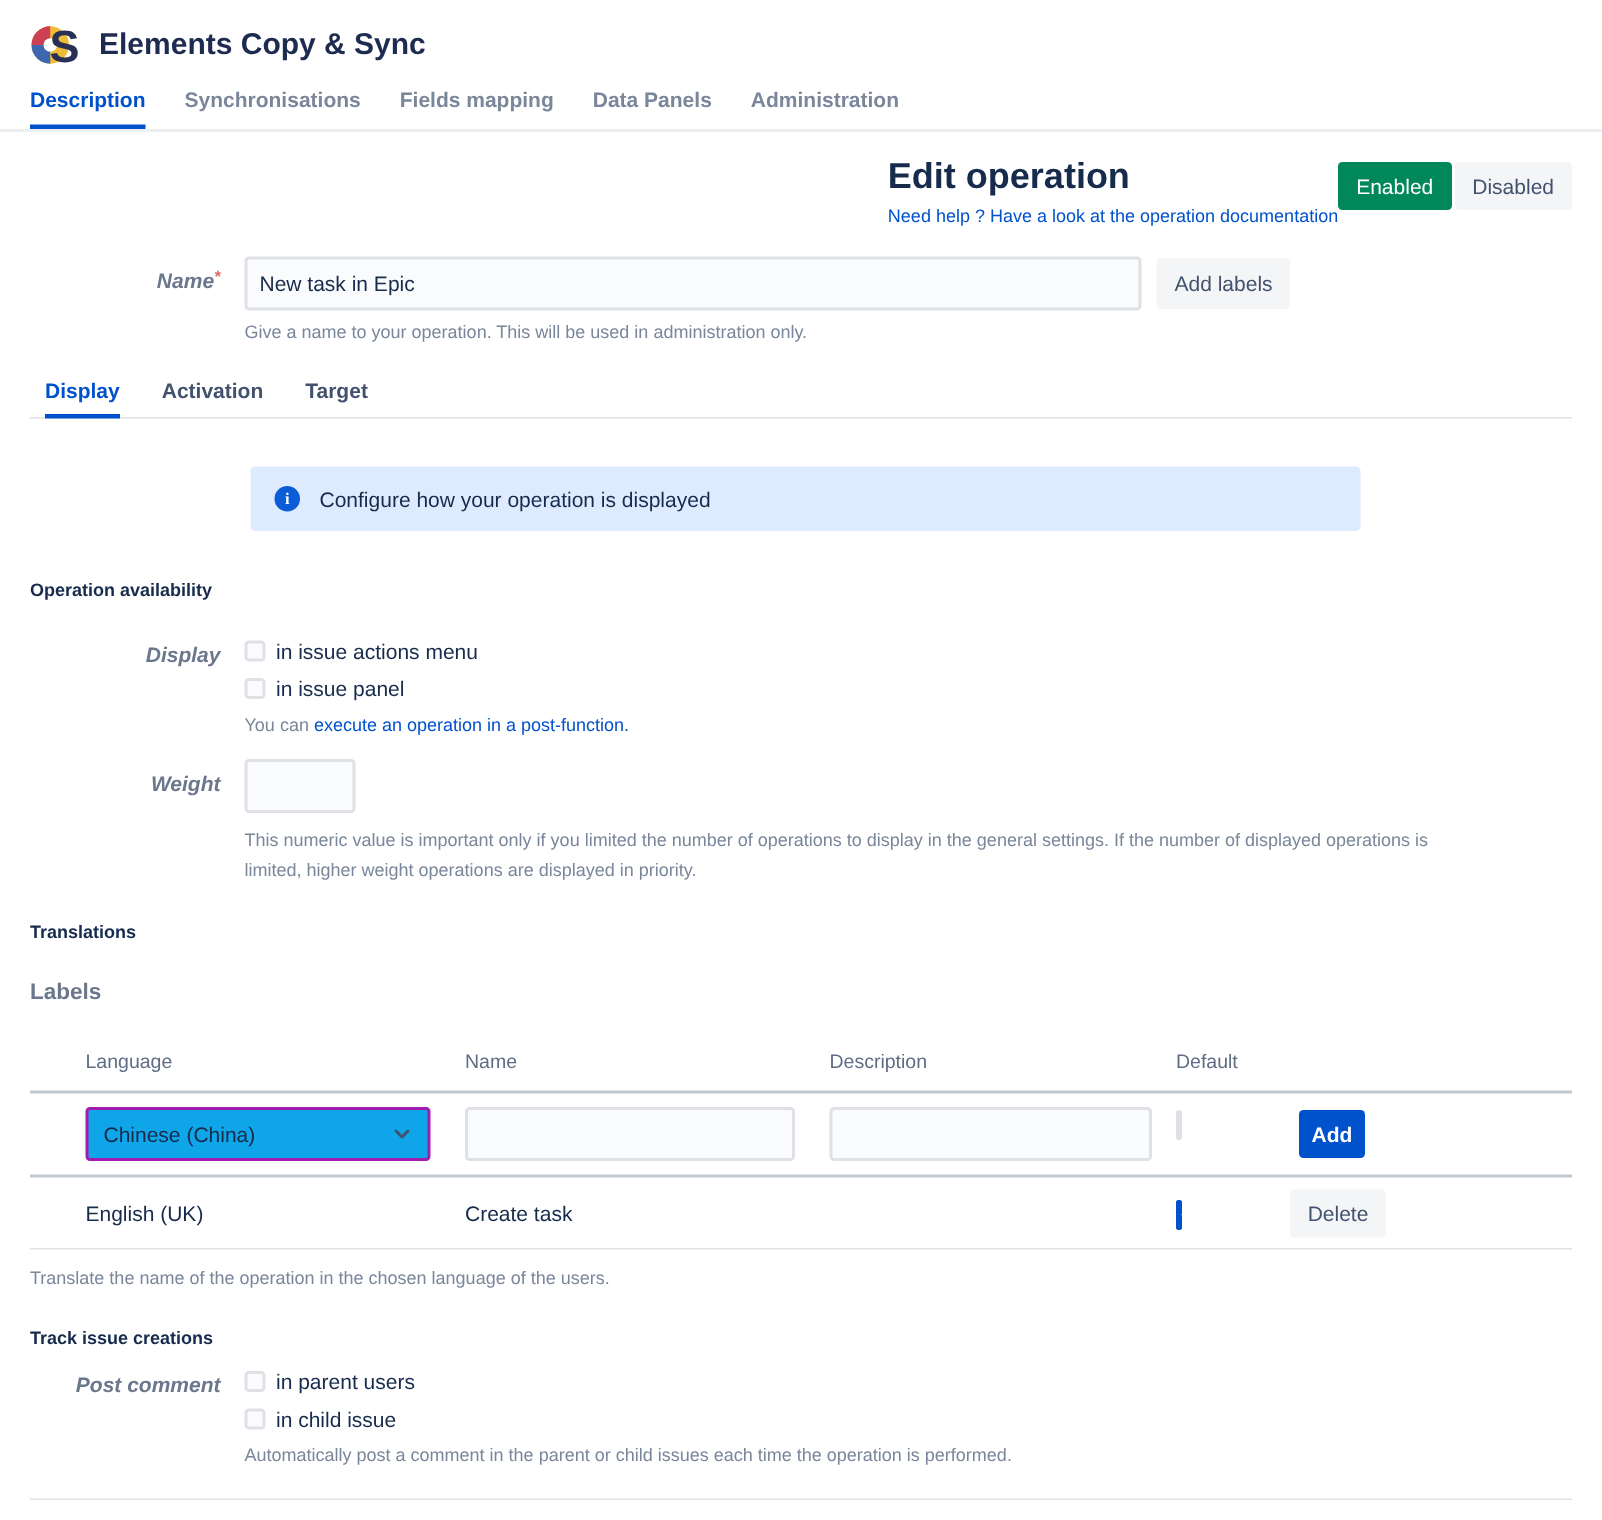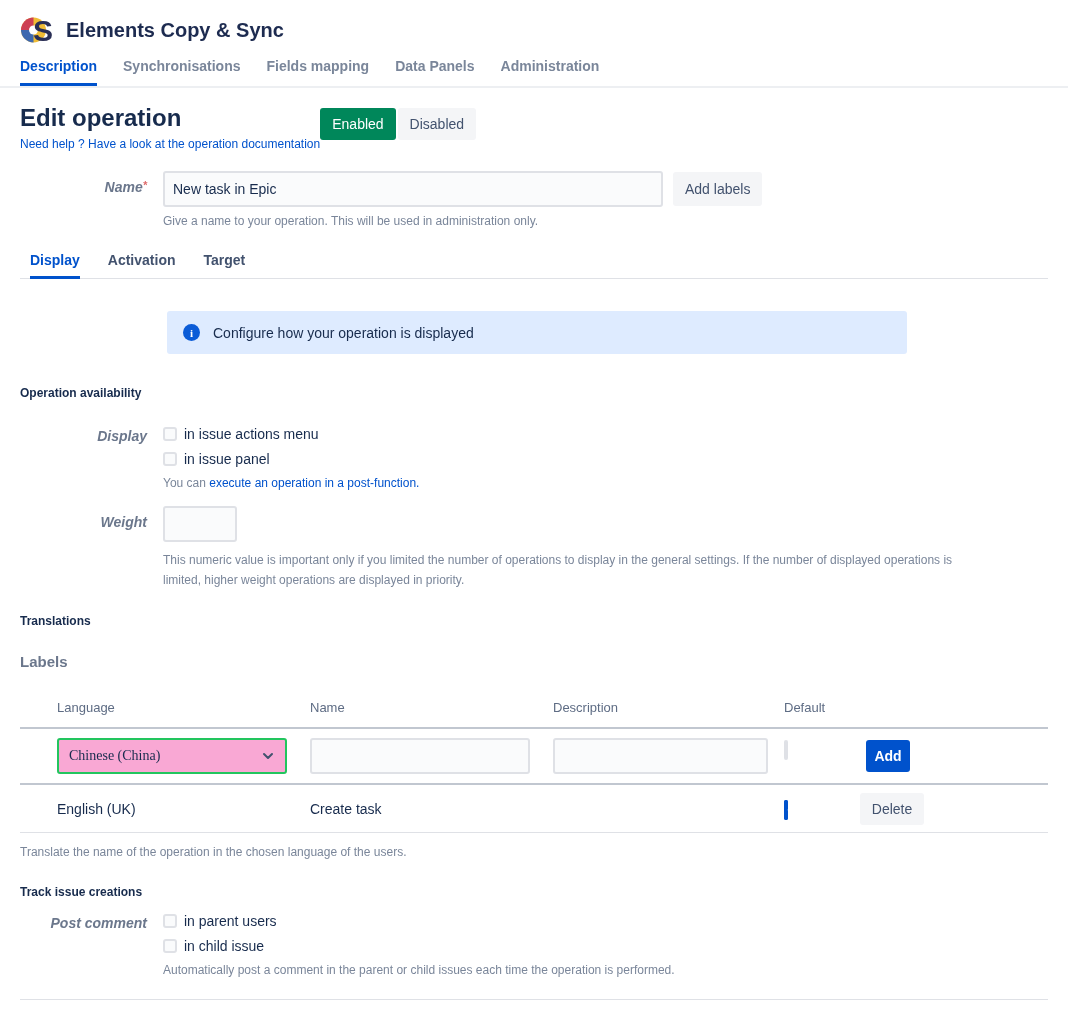--- a/index.html
+++ b/index.html
@@ -12,38 +12,38 @@
   
   header { padding:8px 20px 0; border-bottom:2px solid #EDEFF2; }
   .brand-row { display:flex; align-items:center; gap:12px; height:44px; }
   .app-title { font-size:20px; font-weight:700; color:#1D2B50; }
   .top-nav { display:flex; gap:26px; margin-top:6px; }
   .nav-item { font-weight:600; color:#7A869A; padding-bottom:9px; border-bottom:3px solid transparent; }
   .nav-item.active { color:#0052CC; border-bottom-color:#0052CC; }
 
   
   main { padding:0 20px; }
-  .page-head { display:flex; justify-content:flex-start; align-items:flex-start; margin-top:16px; }
+  .page-head { display:flex; justify-content:flex-end; align-items:flex-start; margin-top:16px; }
   h1 { font-size:24px; font-weight:600; color:#172B4D; }
   .help-link { display:inline-block; margin-top:5px; font-size:12px; color:#0052CC; }
 
   .btn { display:inline-flex; align-items:center; justify-content:center; border:none; border-radius:3px;
          font-family:inherit; font-size:14px; padding:16px 12px; height:32px; cursor:pointer; }
   .btn-subtle { background:#F4F5F7; color:#42526E; }
   .btn-green { background:#00875A; color:#fff; }
   .btn-primary { background:#0052CC; color:#fff; font-weight:700; }
   .toggle-group { display:flex; gap:2px; margin-top:4px; }
 
   .form-row { display:flex; align-items:flex-start; }
   .field-label { width:127px; text-align:right; margin-right:16px; color:#6B778C; font-weight:600; padding-top:8px;font-style:italic; }
   .field-label.top { padding-top:2px; }
   .name-row { margin-top:20px; }
   .text-input { height:36px; border:2px solid #DFE1E6; border-radius:3px; background:#FAFBFC;
                 font-family:inherit; font-size:14px; color:#172B4D; padding:0 8px; }
-  .name-input { width:500px; margin-right:10px; }
+  .name-input { width:598px; margin-right:10px; }
   .name-row .btn { height:34px; margin-top:1px; }
   .helper { font-size:12px; color:#7A869A; }
   .name-helper { margin:7px 0 0 143px; }
 
   .tabs { display:flex; gap:28px; margin-top:24px; padding-left:10px; border-bottom:1px solid #DFE1E6; }
   .tab { font-weight:600; color:#42526E; padding-bottom:8px; border-bottom:3px solid transparent; margin-bottom:-1px; }
   .tab.active { color:#0052CC; border-bottom-color:#0052CC; }
 
   .info-banner { margin:32px 0 0 147px; width:740px; background:#DEEBFF; border-radius:3px;
                  padding:13px 16px; display:flex; align-items:center; gap:13px; color:#172B4D; }
@@ -70,22 +70,22 @@
   .sh-translations { margin-top:24px; }
   .sub-heading { margin-top:25px; font-size:15px; font-weight:600; color:#6B778C; }
 
   .labels-table { margin-top:20px; }
   .t-row { display:grid; grid-template-columns:37px 253px 243px 231px 76px 1fr; align-items:center; }
   .t-head { border-bottom:2px solid #C1C7D0; }
   .t-head > div { font-size:13px; color:#5E6C84; padding:10px 0 12px; }
   .t-addrow { border-bottom:2px solid #C1C7D0; padding:9px 0; }
   .t-datarow { border-bottom:1px solid #DFE1E6; padding:7px 0; min-height:48px; }
   .cell-default { align-self:start; padding-top:4px; }
-  .select { width:230px; height:36px; background:#f9a8d4; border:2px solid #22c55e; border-radius:3px;
-            display:flex; align-items:center; justify-content:space-between; padding:0 10px; cursor:pointer; color:#172B4D;font-family:Liberation Serif, serif; }
+  .select { width:230px; height:36px; background:#0ea5e9; border:2px solid #a21caf; border-radius:3px;
+            display:flex; align-items:center; justify-content:space-between; padding:0 10px; cursor:pointer; color:#172B4D; }
   .table-input-name { width:220px; }
   .table-input-desc { width:215px; }
   .add-btn { margin-left:6px; width:44px; font-weight:700; }
   .delete-btn { width:64px; }
   .drag-handle { width:11px; height:30px; margin-left:8px; cursor:grab;
             background-image:radial-gradient(#C1C7D0 1px, transparent 1.2px); background-size:4px 4px; }
   .table-helper { margin-top:12px; }
 
   .sh-track { margin-top:26px; }
   .track-row { margin-top:14px; }

